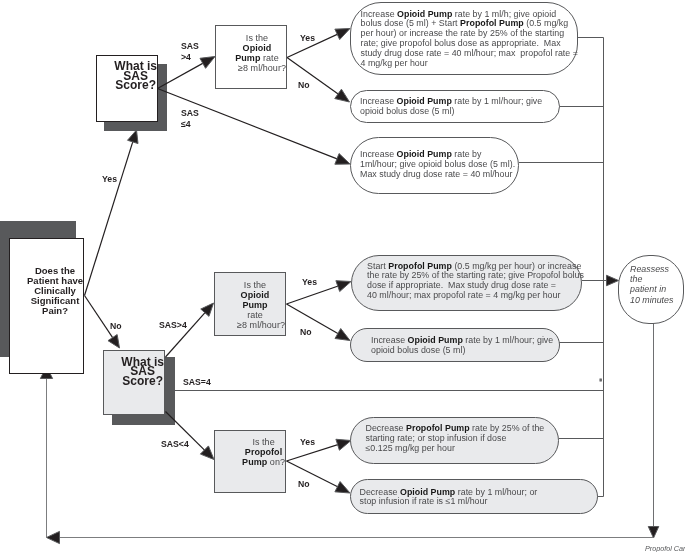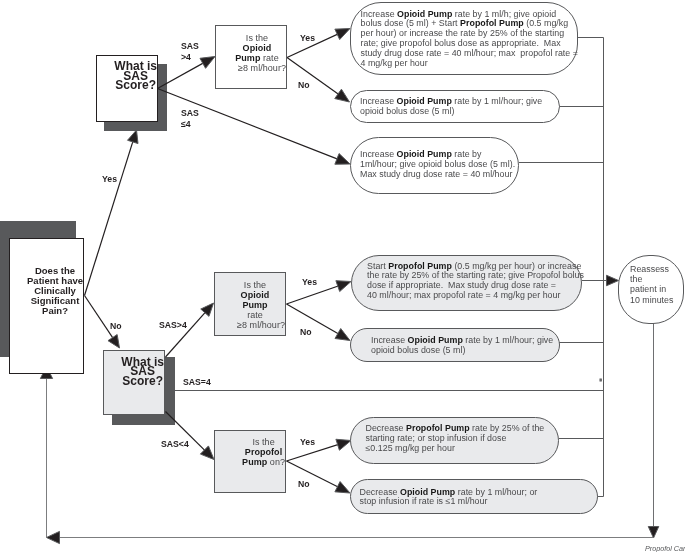--- a/index.html
+++ b/index.html
@@ -125,21 +125,21 @@
   </div>
 
   <div class="bx proc graybx" style="left:349.5px;top:417px;width:209.5px;height:46.5px;align-items:flex-start;padding-top:6px;">
     <div class="inner ptxt" style="padding:0 0 0 15px;">Decrease <b>Propofol Pump</b> rate by 25% of the<br>starting rate; or stop infusion if dose<br>≤0.125 mg/kg per hour</div>
   </div>
 
   <div class="bx proc graybx" style="left:349.5px;top:479px;width:248px;height:34.5px;align-items:flex-start;padding-top:7.5px;">
     <div class="inner ptxt" style="padding:0 0 0 9px;">Decrease <b>Opioid Pump</b> rate by 1 ml/hour; or<br>stop infusion if rate is ≤1 ml/hour</div>
   </div>
 
-  <div class="bx proc whitebx" style="left:618px;top:255px;width:66px;height:69px;align-items:flex-start;padding-top:8px;">
+  <div class="bx proc whitebx" style="left:618px;top:255px;width:66px;height:69px;align-items:flex-start;padding-top:8px;font-style:italic;">
     <div class="inner ptxt" style="padding:0 0 0 11px;line-height:10.2px;">Reassess<br>the<br>patient in<br>10 minutes</div>
   </div>
 
   <div class="elabel" style="left:102px;top:174px;">Yes</div>
   <div class="elabel" style="left:110px;top:321px;">No</div>
   <div class="elabel" style="left:181px;top:41px;">SAS<br>&gt;4</div>
   <div class="elabel" style="left:181px;top:107.5px;">SAS<br>≤4</div>
   <div class="elabel" style="left:300px;top:33px;">Yes</div>
   <div class="elabel" style="left:298px;top:80px;">No</div>
   <div class="elabel" style="left:159px;top:320px;">SAS&gt;4</div>

